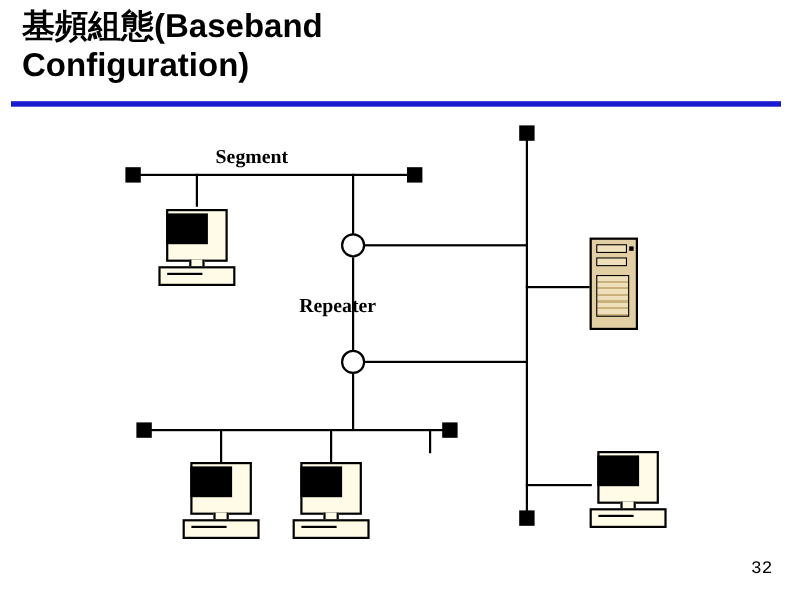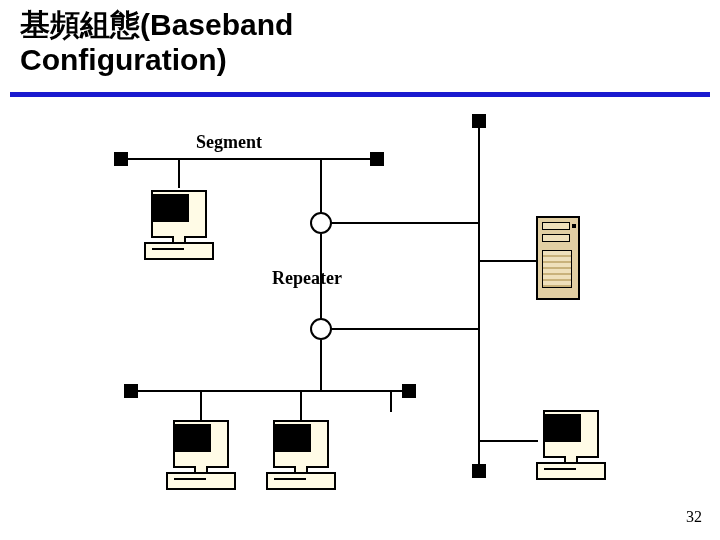--- a/index.html
+++ b/index.html
@@ -60,21 +60,21 @@
     position: absolute;
     font-family: "Times New Roman", serif;
     font-weight: bold;
     font-size: 18px;
     color: #000;
   }
   .pagenum {
     position: absolute;
     right: 18px;
     bottom: 14px;
-    font-family: Liberation Serif, serif;
+    font-family: Liberation Mono, monospace;
     font-size: 16px;
     font-weight: normal;
     color: #000;
   }
   
   .pc {
     position: absolute;
     width: 70px;
     height: 75px;
   }

